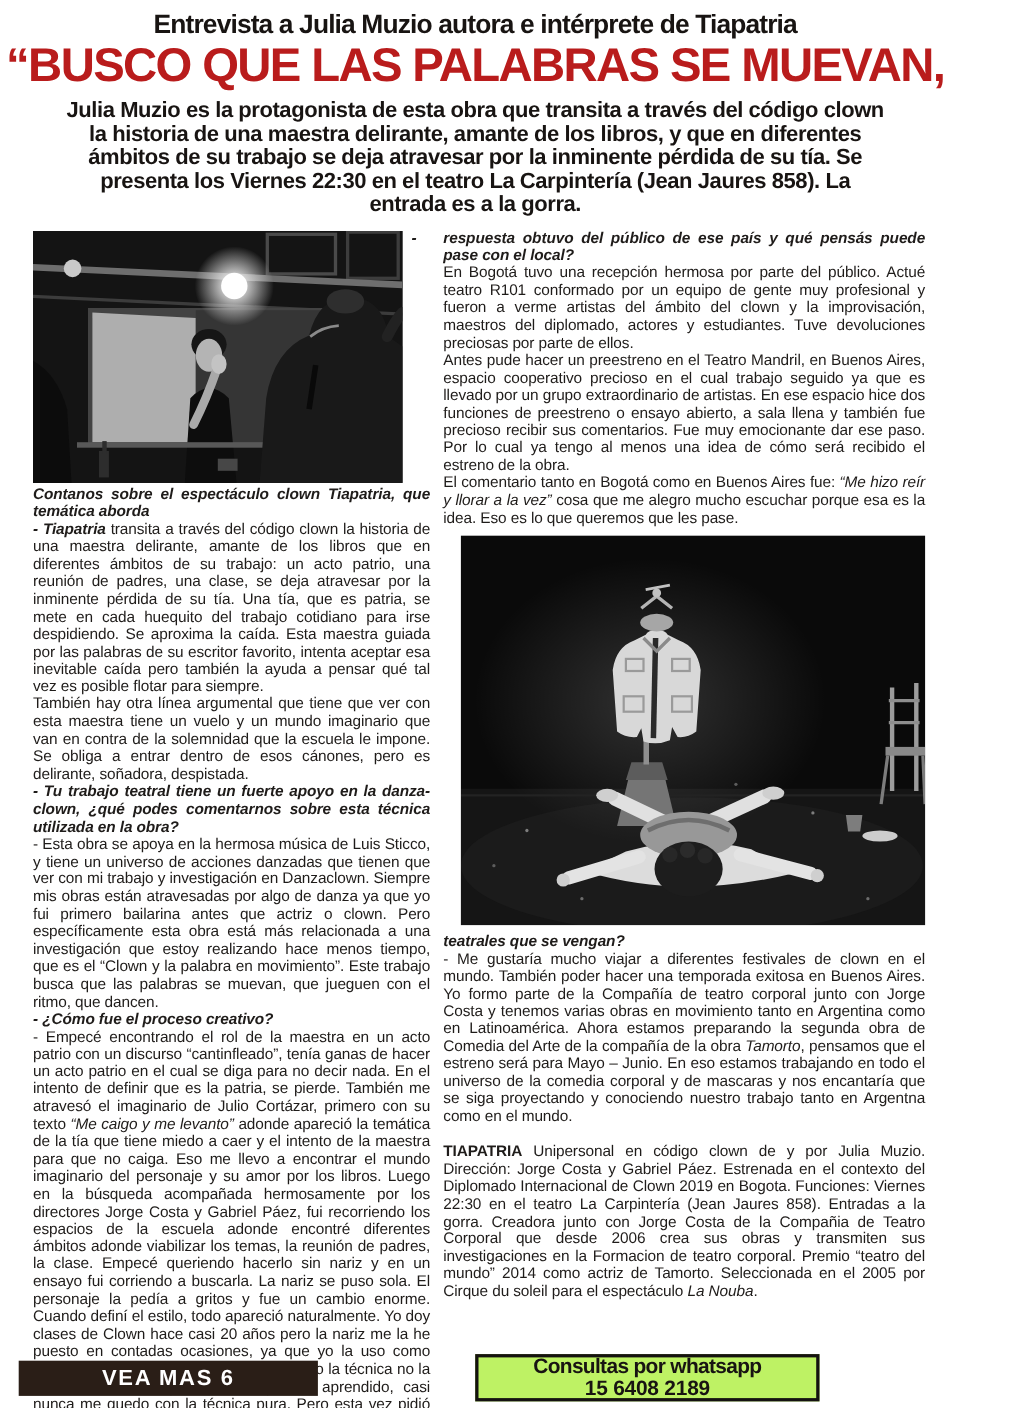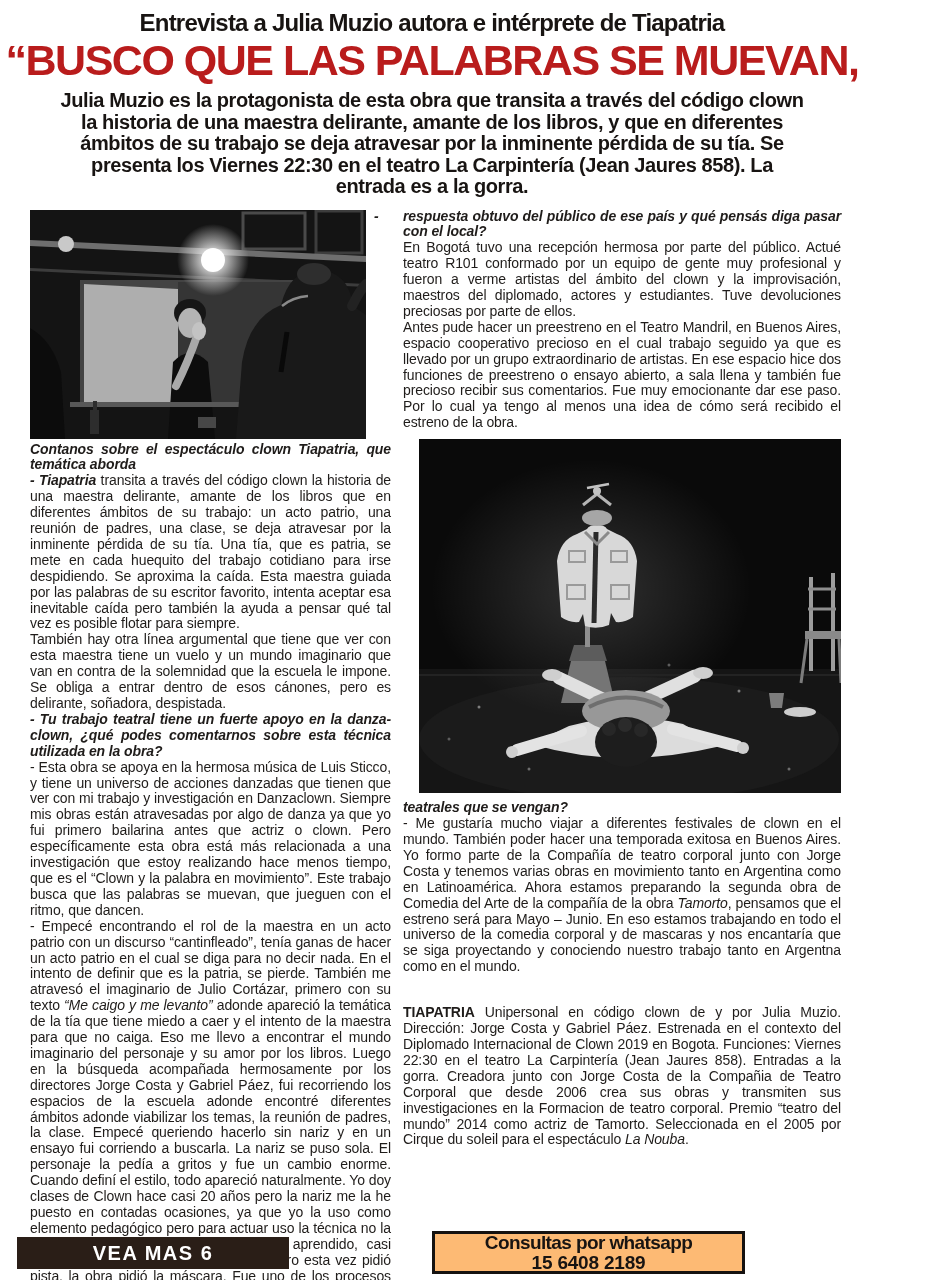--- a/index.html
+++ b/index.html
@@ -20,37 +20,37 @@
     margin:7px 58px 0;text-align:center;font-size:20px;line-height:21.5px;
     font-weight:700;letter-spacing:-0.4px;color:#181412;
   }
   
   .columns{display:flex;gap:12px;margin:11px 23px 0 30px;}
   .col{font-size:14px;line-height:15.9px;text-align:justify;letter-spacing:-0.1px;}
   .col-left{width:428px;}
   .col-right{width:438px;}
   p.para{margin:0;padding:0;}
   p.question{font-weight:700;font-style:italic;}
-  p.gap-before{margin-top:30px;}
+  p.gap-before{margin-top:16px;}
   .b{font-weight:700;}
   .i{font-style:italic;}
   
   .photo{overflow:hidden;background:#111;}
   .photo svg{display:block;}
   .photo-1{float:left;width:336px;height:229px;margin:1px 8px 3px 0;}
   .photo-2{width:422px;height:354px;margin:8px 0 7px 16px;}
   
   .vea-bar{
     position:absolute;left:17px;top:1237px;width:272px;height:32px;
     background:#2a1e17;color:#fff;display:flex;align-items:center;justify-content:center;
     font-size:20px;font-weight:700;letter-spacing:1.5px;
   }
   .whatsapp-box{
     position:absolute;left:432px;top:1231px;width:313px;height:43px;
-    border:3px solid #151210;box-sizing:border-box;background:#fdba74;
+    border:3px solid #151210;box-sizing:border-box;background:#bef264;
     display:flex;flex-direction:column;align-items:center;justify-content:center;
     color:#181412;
   }
   .whatsapp-box .l1{font-size:19px;font-weight:700;line-height:20px;letter-spacing:-0.6px;}
   .whatsapp-box .l2{font-size:19px;font-weight:700;line-height:19px;letter-spacing:-0.2px;}
 </style>
 </head>
 <body>
 
 <div class="page">
@@ -100,30 +100,32 @@
           <path d="M322 96 Q330 80 336 74" stroke="#222222" stroke-width="10" fill="none" stroke-linecap="round"></path>
           <path d="M257 122 L251 162" stroke="#090909" stroke-width="5"></path>
         </svg>
       </div>
       <div>
           <p class="para question"><span>- Contanos sobre el espectáculo clown Tiapatria, que temática aborda</span></p>
           <p class="para"><span class="b i">- Tiapatria </span><span>transita a través del código clown la historia de una maestra delirante, amante de los libros que en diferentes ámbitos de su trabajo: un acto patrio, una reunión de padres, una clase, se deja atravesar por la inminente pérdida de su tía. Una tía, que es patria, se mete en cada huequito del trabajo cotidiano para irse despidiendo. Se aproxima la caída. Esta maestra guiada por las palabras de su escritor favorito, intenta aceptar esa inevitable caída pero también la ayuda a pensar qué tal vez es posible flotar para siempre.</span></p>
           <p class="para"><span>También hay otra línea argumental que tiene que ver con esta maestra tiene un vuelo y un mundo imaginario que van en contra de la solemnidad que la escuela le impone. Se obliga a entrar dentro de esos cánones, pero es delirante, soñadora, despistada.</span></p>
           <p class="para question"><span>- Tu trabajo teatral tiene un fuerte apoyo en la danza-clown, ¿qué podes comentarnos sobre esta técnica utilizada en la obra?</span></p>
           <p class="para"><span>- Esta obra se apoya en la hermosa música de Luis Sticco, y tiene un universo de acciones danzadas que tienen que ver con mi trabajo y investigación en Danzaclown. Siempre mis obras están atravesadas por algo de danza ya que yo fui primero bailarina antes que actriz o clown. Pero específicamente esta obra está más relacionada a una investigación que estoy realizando hace menos tiempo, que es el “Clown y la palabra en movimiento”. Este trabajo busca que las palabras se muevan, que jueguen con el ritmo, que dancen.</span></p>
+          <p class="para question"><span>- ¿Cómo fue el proceso creativo?</span></p>
           <p class="para"><span>- Empecé encontrando el rol de la maestra en un acto patrio con un discurso “cantinfleado”, tenía ganas de hacer un acto patrio en el cual se diga para no decir nada. En el intento de definir que es la patria, se pierde. También me atravesó el imaginario de Julio Cortázar, primero con su texto </span><span class="i">“Me caigo y me levanto”</span><span> adonde apareció la temática de la tía que tiene miedo a caer y el intento de la maestra para que no caiga. Eso me llevo a encontrar el mundo imaginario del personaje y su amor por los libros. Luego en la búsqueda acompañada hermosamente por los directores Jorge Costa y Gabriel Páez, fui recorriendo los espacios de la escuela adonde encontré diferentes ámbitos adonde viabilizar los temas, la reunión de padres, la clase. Empecé queriendo hacerlo sin nariz y en un ensayo fui corriendo a buscarla. La nariz se puso sola. El personaje la pedía a gritos y fue un cambio enorme. Cuando definí el estilo, todo apareció naturalmente. Yo doy clases de Clown hace casi 20 años pero la nariz me la he puesto en contadas ocasiones, ya que yo la uso como elemento pedagógico pero para actuar uso la técnica no la nariz, mezclo siempre todo lo que he aprendido, casi nunca me quedo con la técnica pura. Pero esta vez pidió pista,  la obra pidió la máscara. Fue uno de los procesos más creativos y fluidos que he tenido. Pasa que el deseo de hacer un unipersonal venia latiendo en mí hace años. Ya estaba preparado para salir a la pista. Y el participar del Segundo Diplomado Internacional de Clown en Bogota, quienes me invitaron a presentar una obra unipersonal, fue el puntapié para hacerla ya sin dudas.</span></p>
           <p class="para question"><span>- La obra se estrenó en un importante evento en Bogotá, qué</span></p>
         </div>
     </div>
 
     <div class="col col-right">
       <div>
-          <p class="para question"><span>respuesta obtuvo del público de ese país y qué pensás diga pasar con el local?</span></p>
+          <p class="para question"><span>respuesta obtuvo del público de ese país y qué pensás puede pase con el local?</span></p>
           <p class="para"><span>En Bogotá tuvo una recepción hermosa por parte del público. Actué teatro R101 conformado por un equipo de gente muy profesional y fueron a verme artistas del ámbito del clown y la improvisación, maestros del diplomado, actores y estudiantes. Tuve devoluciones preciosas por parte de ellos.</span></p>
           <p class="para"><span>Antes pude hacer un preestreno en el Teatro Mandril, en Buenos Aires, espacio cooperativo precioso en el cual trabajo seguido ya que es llevado por un grupo extraordinario de artistas. En ese espacio hice dos funciones de preestreno o ensayo abierto, a sala llena y también fue precioso recibir sus comentarios. Fue muy emocionante dar ese paso. Por lo cual ya tengo al menos una idea de cómo será recibido el estreno de la obra.</span></p>
+          <p class="para"><span>El comentario tanto en Bogotá como en Buenos Aires fue: </span><span class="i">“Me hizo reír y llorar a la vez”</span><span> cosa que me alegro mucho escuchar porque esa es la idea. Eso es lo que queremos que les pase.</span></p>
         </div>
       <div class="photo photo-2">
         <svg viewBox="0 0 422 354" width="422" height="354">
           <defs>
             <radialGradient id="spot2">
                 <stop offset="0" stop-color="#ffffff" stop-opacity="0.16"></stop>
                 <stop offset="1" stop-color="#ffffff" stop-opacity="0"></stop>
               </radialGradient>
           </defs>
           <rect width="422" height="354" fill="#0a0a0a"></rect>

